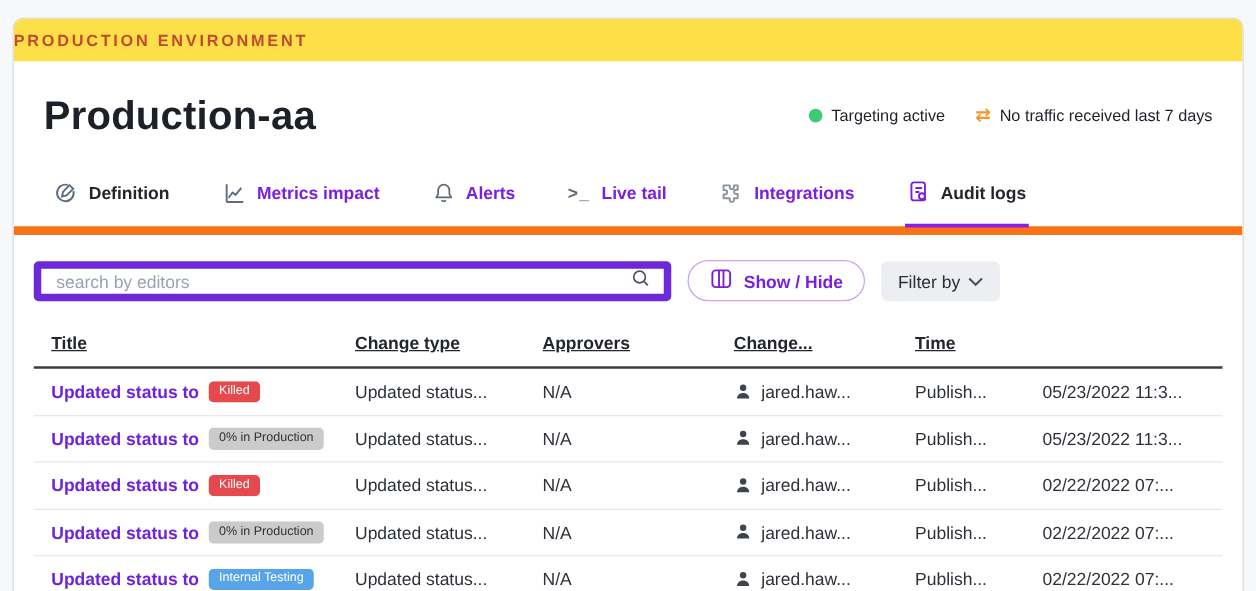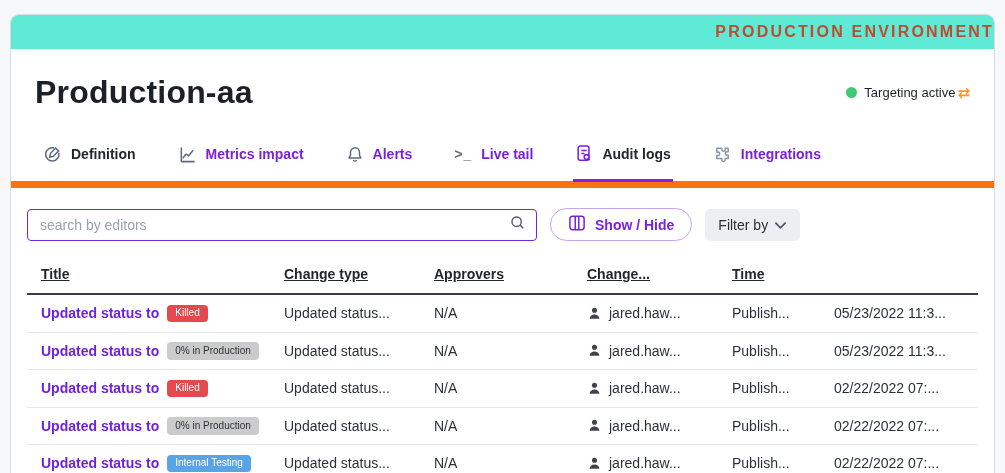--- a/index.html
+++ b/index.html
@@ -10,49 +10,49 @@
     color:#23262c;
     position:relative;
   }
   .card {
     position:absolute; left:10px; top:14px; width:985px; height:640px;
     background:#ffffff; border:1px solid #d7dbe2; border-radius:9px;
     overflow:hidden;
   }
   
   .banner {
-    height:34px; background:#5eead4; display:flex; align-items:center; justify-content:flex-end;
-    font-size:16px; font-weight:bold; letter-spacing:2.2px; color:#c14a30;
+    height:34px; background:#fde047; display:flex; align-items:center; justify-content:flex-start;
+    font-size:13px; font-weight:bold; letter-spacing:2.2px; color:#c14a30;
   }
   
   .header-row {
     display:flex; align-items:center; justify-content:space-between;
     padding:25px 24px 12px 24px;
   }
   .page-title { font-size:32px; font-weight:bold; color:#1d2127; letter-spacing:.2px; }
-  .statuses { display:flex; align-items:flex-start; gap:2px; font-size:13px; color:#1d2127;margin-left:44px; }
+  .statuses { display:flex; align-items:flex-start; gap:24px; font-size:13px; color:#1d2127;margin-left:44px; }
   .status-item { display:flex; align-items:center; gap:7px; }
   .dot { width:11px; height:11px; border-radius:50%; display:inline-block; }
   .swap-glyph { font-size:15px; font-weight:bold; line-height:1; }
   
   .tabs { display:flex; gap:38px; padding:0 30px; border-bottom:7px solid #f97316; margin-top:8px; }
   .tab {
     display:flex; align-items:center; gap:9px; padding:13px 2px 15px 2px;
     font-size:14px; font-weight:bold; color:#7a1fe0; cursor:pointer; position:relative;
     border-bottom:3px solid transparent; margin-bottom:-1px;
   }
   .tab.dark { color:#23262c; }
   .tab.active { color:#23262c; border-bottom-color:#8b1fe8; }
   .tab svg { display:block; }
   .icon-gray { stroke:#5f6b7d; }
   .live-tail-glyph { font-size:14px; font-weight:bold; color:#5f6b7d; letter-spacing:1px; }
   
   .toolbar { display:flex; align-items:center; gap:13px; padding:20px 16px 13px 16px; }
   .search-box {
-    width:510px; height:32px; border:1px solid #6d28d9; border-radius:4px; background:#fff;
+    width:510px; height:32px; border:6px solid #6d28d9; border-radius:4px; background:#fff;
     display:flex; align-items:center; padding:0 10px 0 12px;
   }
   .search-box input {
     flex:1; border:none; outline:none; font-size:14px; color:#3a3f48; background:transparent;
     font-family:"Liberation Sans","DejaVu Sans",sans-serif;
   }
   .search-box input::placeholder { color:#9aa1ac; }
   .btn-showhide {
     display:flex; align-items:center; gap:9px; height:33px; padding:0 17px;
     border:1px solid #c7a3f2; border-radius:17px; background:#fff;
@@ -99,20 +99,21 @@
 
   <div class="header-row">
     <div class="page-title">Production-aa</div>
     <div class="statuses">
       <div class="status-item">
         <span class="dot" style="background-color: rgb(63, 202, 122);"></span>
         <span>Targeting active</span>
       </div>
       <div class="status-item">
         <span class="swap-glyph" style="color: rgb(242, 153, 46);">⇄</span>
+        <span>No traffic received last 7 days</span>
       </div>
     </div>
   </div>
 
   <div class="tabs">
     <div class="tab dark">
       <span>
         <svg width="19" height="19" viewBox="0 0 20 20" fill="none" class="icon-gray" stroke-width="1.6">
           <path d="M16.6 8.2a7 7 0 1 1-4.9-5.1" stroke="#5f6b7d"></path>
           <path d="M13.2 3.2l3.2 3.2-5.6 5.6-3.8.8.8-3.8z" stroke="#5f6b7d" fill="none"></path>
@@ -135,40 +136,40 @@
         <svg width="18" height="19" viewBox="0 0 20 20" fill="none" stroke="#5f6b7d" stroke-width="1.6">
           <path d="M10 2.5a5 5 0 0 1 5 5v3.4l1.6 2.9H3.4L5 10.9V7.5a5 5 0 0 1 5-5z" stroke-linejoin="round"></path>
           <path d="M8.2 16.2a2 2 0 0 0 3.6 0"></path>
         </svg>
       </span>
       <span>Alerts</span>
     </div>
     <div class="tab">
       <span class="live-tail-glyph">&gt;_</span>
       <span>Live tail</span>
+    </div>
+    <div class="tab">
+      <span>
+        <svg width="19" height="19" viewBox="0 0 20 20" fill="none" stroke="#8b94a3" stroke-width="1.6" stroke-linejoin="round">
+          <path d="M7 3.5h2.2v1.3a1.8 1.8 0 0 0 3.6 0V3.5H16v3.6h-1.3a1.8 1.8 0 0 0 0 3.6H16v3.6h-3.2v1.3a1.8 1.8 0 0 1-3.6 0v-1.3H4v-3.2H5.3a1.8 1.8 0 0 0 0-3.6H4V3.5z"></path>
+        </svg>
+      </span>
+      <span>Integrations</span>
     </div>
     <div class="tab active">
       <span>
         <svg width="18" height="20" viewBox="0 0 20 22" fill="none" stroke="#7a1fe0" stroke-width="1.7">
           <rect x="3.5" y="2" width="12" height="16" rx="2.2"></rect>
           <path d="M7 7h6"></path>
             <path d="M7 10.5h3.5"></path>
           <circle cx="12.8" cy="14.3" r="2.6"></circle>
           <path d="M14.7 16.2l1.6 1.6"></path>
         </svg>
       </span>
       <span>Audit logs</span>
-    </div>
-    <div class="tab">
-      <span>
-        <svg width="19" height="19" viewBox="0 0 20 20" fill="none" stroke="#8b94a3" stroke-width="1.6" stroke-linejoin="round">
-          <path d="M7 3.5h2.2v1.3a1.8 1.8 0 0 0 3.6 0V3.5H16v3.6h-1.3a1.8 1.8 0 0 0 0 3.6H16v3.6h-3.2v1.3a1.8 1.8 0 0 1-3.6 0v-1.3H4v-3.2H5.3a1.8 1.8 0 0 0 0-3.6H4V3.5z"></path>
-        </svg>
-      </span>
-      <span>Integrations</span>
     </div>
   </div>
 
   <div class="toolbar">
     <div class="search-box">
       <input type="text" placeholder="search by editors" style="">
       <span>
         <svg width="17" height="17" viewBox="0 0 20 20" fill="none" stroke="#4a5260" stroke-width="1.6">
           <circle cx="9" cy="9" r="5.5"></circle>
             <path d="M13.2 13.2l3.6 3.6"></path>

